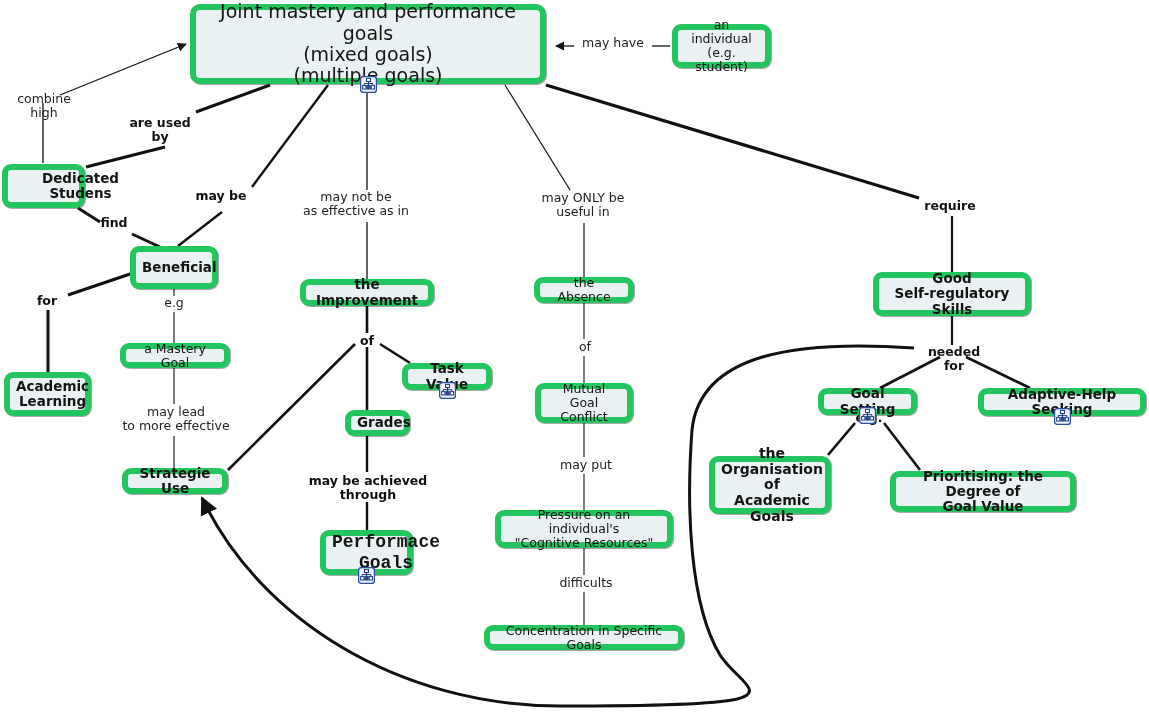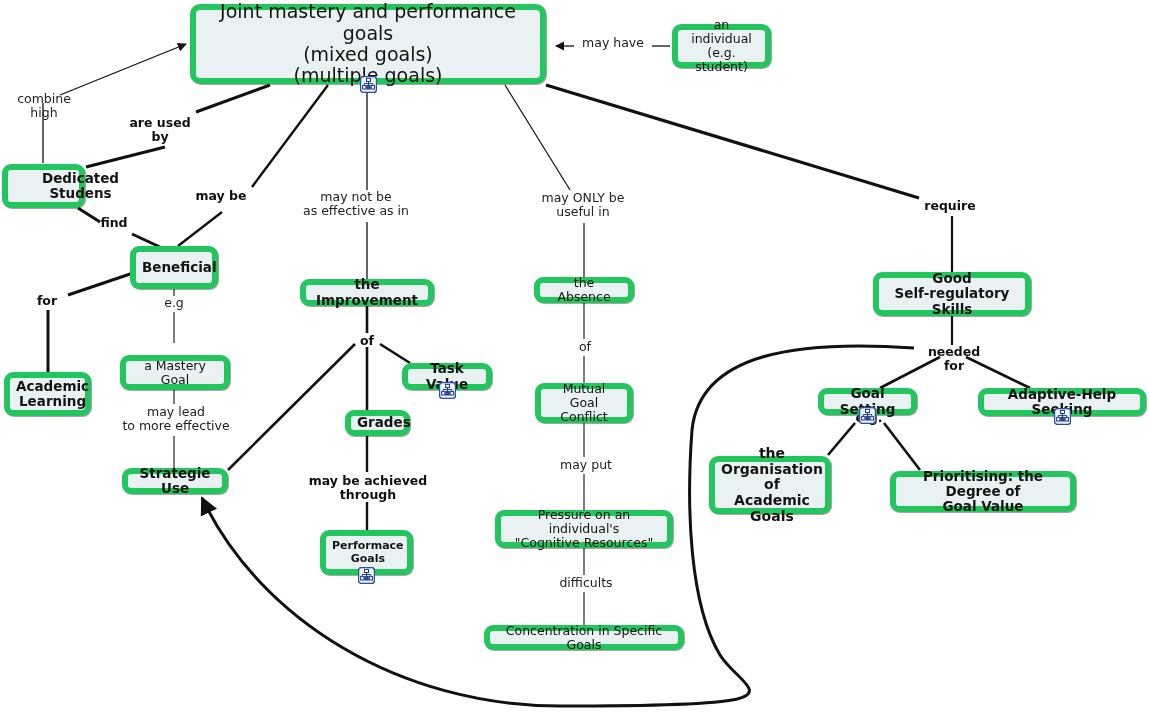--- a/index.html
+++ b/index.html
@@ -198,36 +198,36 @@
         <span class="node-text">Dedicated
 Studens</span>
       </div>
       <div class="node" style="left: 130px; top: 246px; width: 88px; height: 43px; font-size: 13.5px; font-weight: bold;">
         <span class="node-text">Beneficial</span>
       </div>
       <div class="node" style="left: 4px; top: 372px; width: 87px; height: 44px; font-size: 13.5px; font-weight: bold;">
         <span class="node-text">Academic
 Learning</span>
       </div>
-      <div class="node" style="left: 120px; top: 343px; width: 110px; height: 35px; font-size: 12.5px; margin-top: 12px;">
+      <div class="node" style="left: 120px; top: 343px; width: 110px; height: 25px; font-size: 12.5px;">
         <span class="node-text">a Mastery Goal</span>
       </div>
       <div class="node" style="left: 122px; top: 468px; width: 106px; height: 26px; font-size: 13.5px; font-weight: bold;">
         <span class="node-text">Strategie Use</span>
       </div>
       <div class="node" style="left: 300px; top: 279px; width: 134px; height: 27px; font-size: 13.5px; font-weight: bold;">
         <span class="node-text">the Improvement</span>
       </div>
       <div class="node" style="left: 402px; top: 363px; width: 90px; height: 27px; font-size: 13.5px; font-weight: bold;">
         <span class="node-text">Task Value</span>
       </div>
       <div class="node" style="left: 334px; top: 410px; width: 65px; height: 26px; font-size: 13.5px; font-weight: bold; margin-left: 11px;">
         <span class="node-text">Grades</span>
       </div>
-      <div class="node" style="left: 320px; top: 530px; width: 93px; height: 45px; font-size: 11px; font-weight: bold;">
+      <div class="node" style="left: 320px; top: 530px; width: 93px; height: 45px; font-size: 18px; font-weight: bold; font-family: Liberation Mono, monospace;">
         <span class="node-text">Performace
 Goals</span>
       </div>
       <div class="node" style="left: 534px; top: 277px; width: 100px; height: 26px; font-size: 12.5px;">
         <span class="node-text">the Absence</span>
       </div>
       <div class="node" style="left: 535px; top: 383px; width: 98px; height: 40px; font-size: 12.5px;">
         <span class="node-text">Mutual Goal
 Conflict</span>
       </div>

